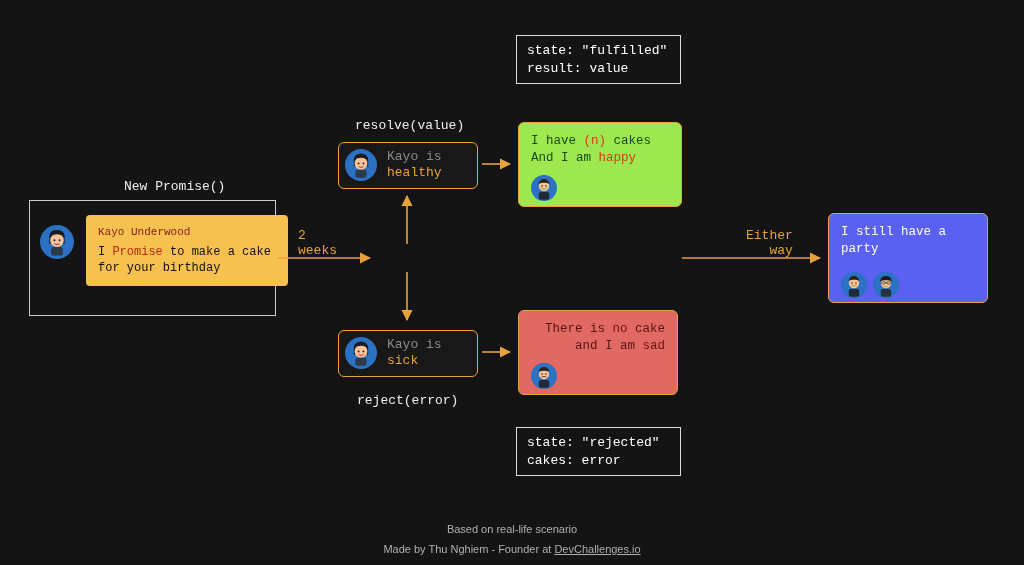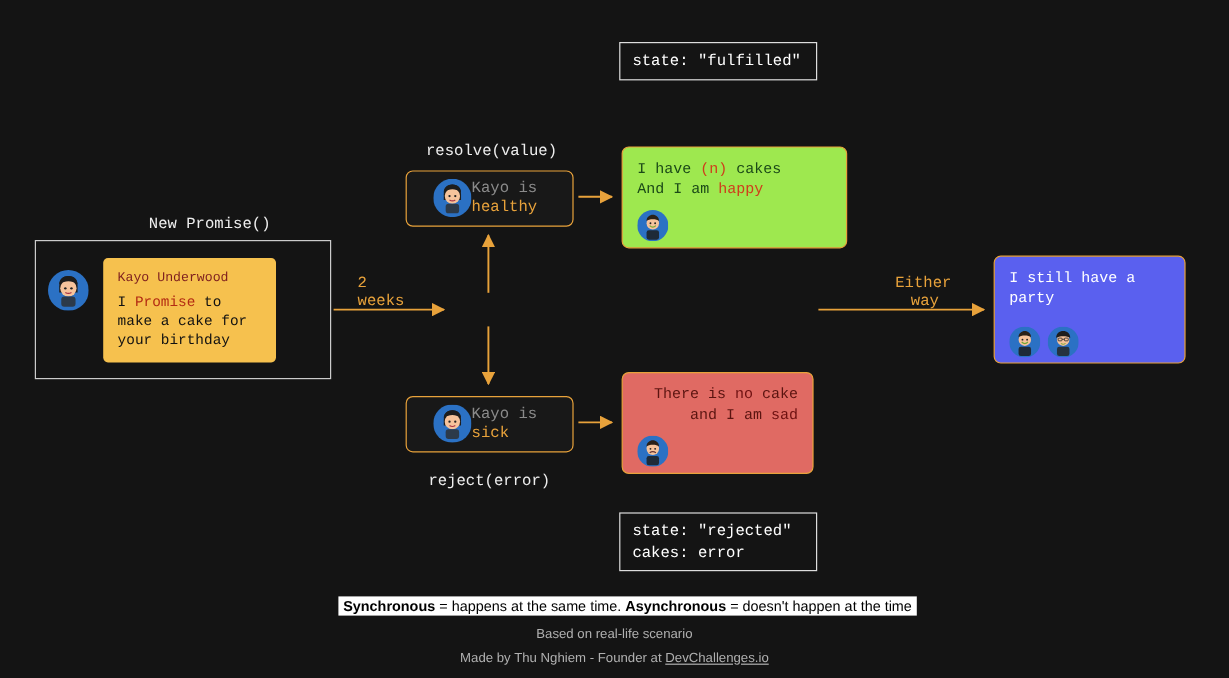--- a/index.html
+++ b/index.html
@@ -12,21 +12,21 @@
   .white { color: #eee; }
   .lbl { font-size: 13px; }
   svg.avatar { display: block; }
 
   
   .promise-outer { border: 1px solid #ccc; }
   .promise-card { background: #f6c14e; border-radius: 4px; padding: 10px 12px; color: #111; font-size: 12px; line-height: 1.35; }
   .promise-card .author { color: #7e1f1f; font-size: 11px; margin-bottom: 4px; display: block; }
   .promise-card .emph { color: #b32b13; }
 
-  .status-box { border: 1.5px solid #e8a23b; border-radius: 6px; background: #181818; display: flex; align-items: center; padding: 6px 12px 6px 22px; }
+  .status-box { border: 1.5px solid #e8a23b; border-radius: 6px; background: #181818; display: flex; align-items: center; gap: 10px; padding: 6px 12px 6px 6px; }
   .status-box .txt { font-size: 13px; line-height: 1.25; }
 
   .resolve-card { background: #9ee84f; border: 1px solid #e8a23b; border-radius: 6px; color: #1b4918; font-size: 12.5px; padding: 10px 12px 8px; line-height: 1.35; }
   .resolve-card .hl1 { color: #cf3d1b; }
   .resolve-card .hl2 { color: #cf3d1b; }
 
   .reject-card { background: #e06a63; border: 1px solid #e8a23b; border-radius: 6px; color: #5a1410; font-size: 12.5px; padding: 10px 12px 8px; line-height: 1.35; text-align: right; }
   .reject-card .hl1 { color: #6d1010; }
   .reject-card .hl2 { color: #6d1010; }
 
@@ -96,39 +96,40 @@
 
   <div class="abs lbl white mono" style="left:124px; top:179px;">New Promise()</div>
   <div class="abs lbl white mono" style="left:355px; top:118px;text-align:center;">resolve(value)</div>
   <div class="abs lbl white mono" style="left:357px; top:393px;">reject(error)</div>
 
   <div class="abs lbl orange mono" style="left:298px; top:229px; line-height:1.15;">
     <span>2</span><br>
     <span>weeks</span>
   </div>
 
-  <div class="abs lbl orange mono" style="left:746px; top:229px; text-align:left; line-height:1.15;">
+  <div class="abs lbl orange mono" style="left:746px; top:229px; text-align:right; line-height:1.15;">
     <span>Either</span><br>
     <span style="margin-left:13px">way</span>
   </div>
 
   <div class="abs state-box mono" style="left:516px; top:35px; width:165px;">
     <div>state: "fulfilled"</div>
+    <div>result: value</div>
   </div>
 
   <div class="abs state-box mono" style="left:516px; top:427px; width:165px;">
     <div>state: "rejected"</div>
     <div>cakes: error</div>
   </div>
 
   <div class="abs promise-outer" style="left:29px; top:200px; width:247px; height:116px;">
     <svg class="avatar abs" width="34" height="34" style="left:10px; top:24px;">
         <use href="#av-kayo"></use>
       </svg>
-    <div class="abs promise-card mono" style="left:56px; top:14px; width:144px;">
+    <div class="abs promise-card mono" style="left:56px; top:14px; width:202px;">
       <span class="author">Kayo Underwood</span>
       <span>
         <span>I </span><span class="emph">Promise</span><span> to make a cake for your birthday</span>
       </span>
     </div>
   </div>
 
   <div class="abs status-box" style="left:338px; top:142px; width:140px;">
     <svg class="avatar" width="32" height="32">
         <use href="#av-kayo"></use>
@@ -142,21 +143,21 @@
   <div class="abs status-box" style="left:338px; top:330px; width:140px;">
     <svg class="avatar" width="32" height="32">
         <use href="#av-kayo"></use>
       </svg>
     <div class="txt mono">
       <span class="grey">Kayo is </span><br>
       <span class="orange">sick</span>
     </div>
   </div>
 
-  <div class="abs resolve-card mono" style="left:518px; top:122px; width:188px; height:85px;">
+  <div class="abs resolve-card mono" style="left:518px; top:122px; width:164px; height:85px;">
     <div>
       <span>I have </span><span class="hl1">(n)</span><span> cakes</span>
     </div>
     <div>
       <span>And I am </span><span class="hl2">happy</span>
     </div>
     <svg class="avatar" width="26" height="26" style="margin-top:8px">
         <use href="#av-man-happy"></use>
       </svg>
   </div>
@@ -195,21 +196,18 @@
       <line x1="407" y1="272" x2="407" y2="320" marker-end="url(#arr)"></line>
 
       <line x1="482" y1="164" x2="510" y2="164" marker-end="url(#arr)"></line>
 
       <line x1="482" y1="352" x2="510" y2="352" marker-end="url(#arr)"></line>
 
       <line x1="682" y1="258" x2="820" y2="258" marker-end="url(#arr)"></line>
     </g>
   </svg>
 
-  <div class="abs footer-bar" style="left:282px; top:497px;">
-    <b>Synchronous</b><span> = happens at the same time. </span><b>Asynchronous</b><span> = doesn't happen at the time</span>
-  </div>
   <div class="abs footer-sub" style="left:0; right:0; top:523px;">Based on real-life scenario</div>
   <div class="abs footer-sub" style="left:0; right:0; top:543px;">
     <span>Made by Thu Nghiem - Founder at </span><a href="#">DevChallenges.io</a>
   </div>
 
 </div>
 
 </body></html>

